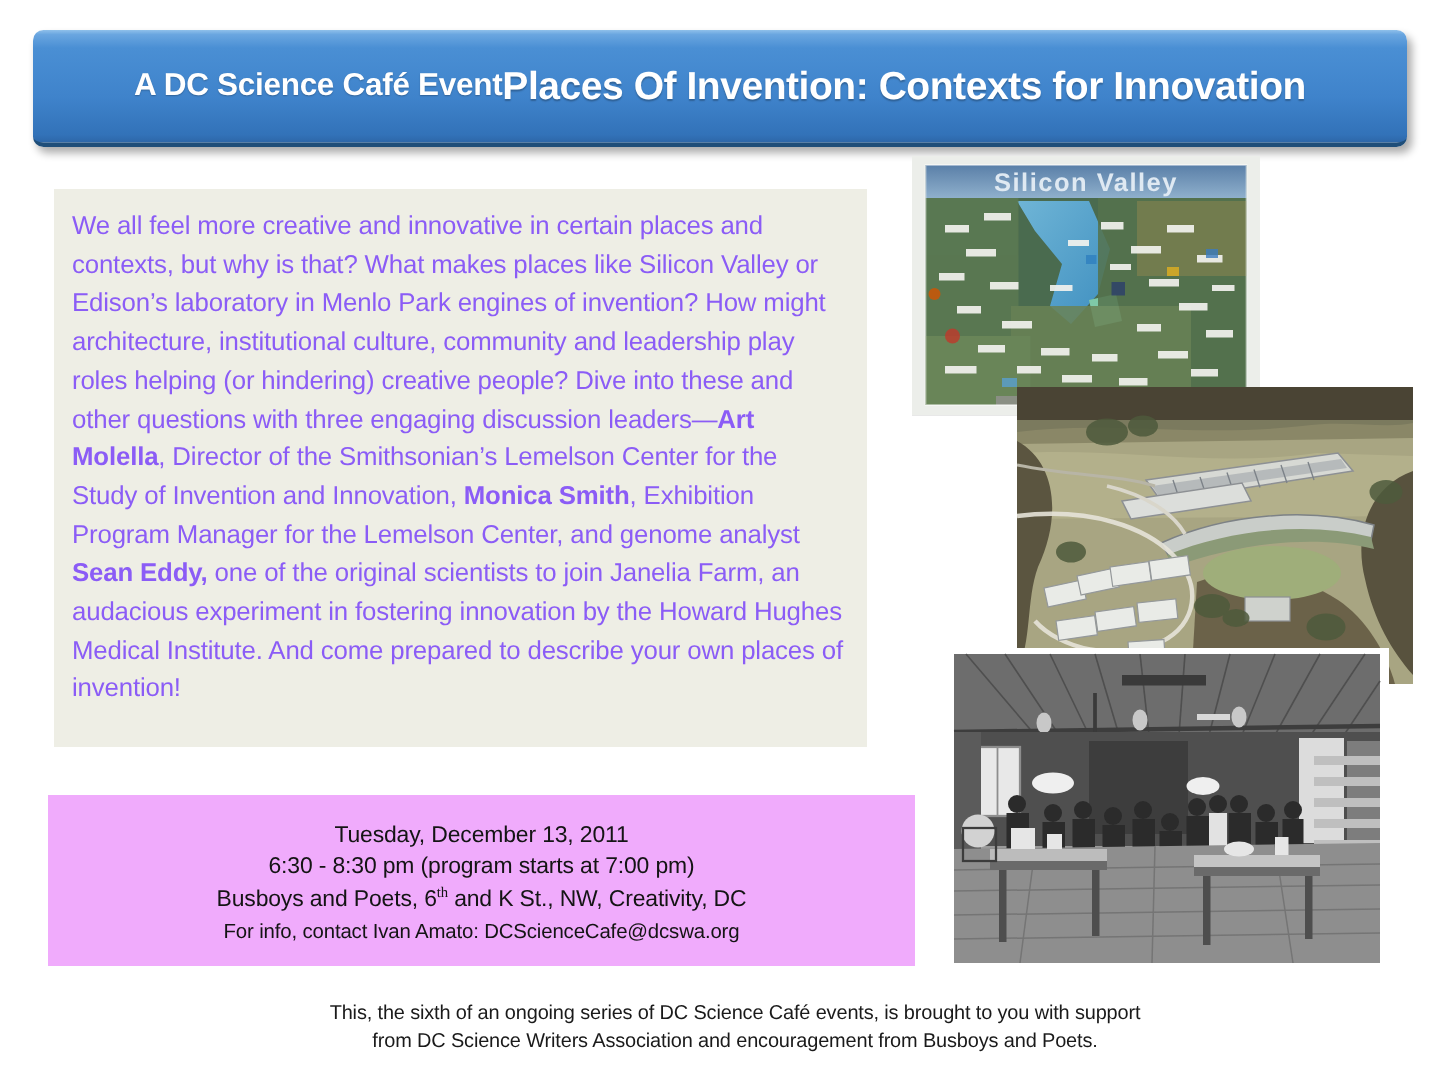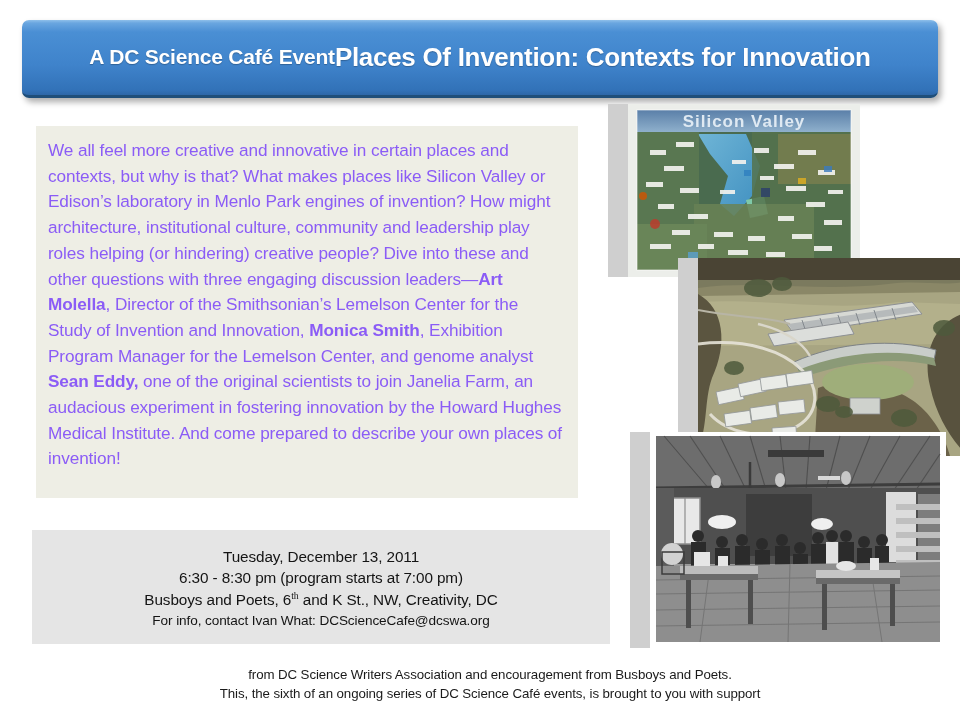--- a/index.html
+++ b/index.html
@@ -75,21 +75,21 @@
   }
   #description-text b { font-weight: bold; }
 
   
   #event-box {
     position: absolute;
     left: 32px;
     top: 530px;
     width: 578px;
     height: 114px;
-    background: #e5e5e5;
+    background: #f0abfc;
     box-sizing: border-box;
     display: flex;
     flex-direction: column;
     align-items: center;
     justify-content: center;
     padding-top: 2px;
   }
   .event-line {
     font-size: 15.3px;
     line-height: 1.42;
@@ -124,21 +124,20 @@
     line-height: 1.44;
     color: #1a1a1a;
     letter-spacing: -0.1px;
   }
 
   
   .photo {
     position: absolute;
     overflow: hidden;
     background: #cfcfcf;
-    padding-left: 20px;
   }
   .photo svg { display: block; width: 100%; height: 100%; }
 
   #photo-silicon-valley { left: 608px; top: 104px; width: 232px; height: 173px; z-index: 3; }
   #photo-janelia-farm   { left: 678px; top: 258px; width: 264px; height: 198px; z-index: 4; }
   #photo-menlo-park-lab { left: 630px; top: 432px; width: 296px; height: 216px; z-index: 5; }
 </style>
 </head>
 <body>
 
@@ -402,19 +401,19 @@
     <rect x="12" y="120" width="22" height="22" fill="none" stroke="#3c3c3c" stroke-width="1.5"></rect>
   </svg>
 </div>
 
 <div id="event-box">
   <div class="event-line">Tuesday, December 13, 2011</div>
   <div class="event-line">6:30  -  8:30 pm (program starts at 7:00 pm)</div>
   <div class="event-line">
     <span>Busboys and Poets, 6</span><sup>th</sup><span> and K St., NW, Creativity, DC</span>
   </div>
-  <div id="event-contact">For info, contact Ivan What: DCScienceCafe@dcswa.org</div>
+  <div id="event-contact">For info, contact Ivan Amato: DCScienceCafe@dcswa.org</div>
 </div>
 
 <div id="footer-note">
+  <div>This, the sixth of an ongoing series of DC Science Café events, is brought to you with support</div>
   <div>from DC Science Writers Association and encouragement from Busboys and Poets.</div>
-  <div>This, the sixth of an ongoing series of DC Science Café events, is brought to you with support</div>
 </div>
 
 </body></html>

